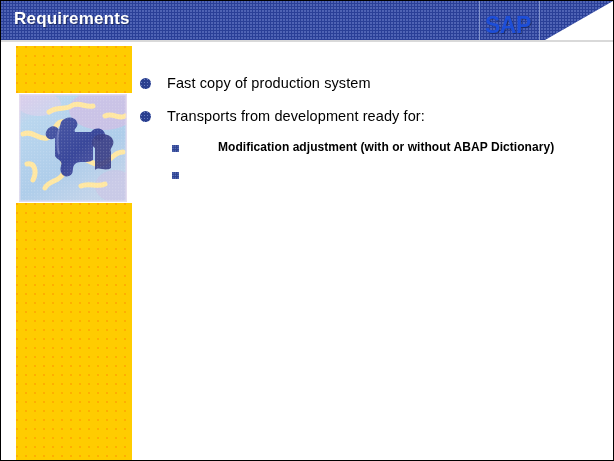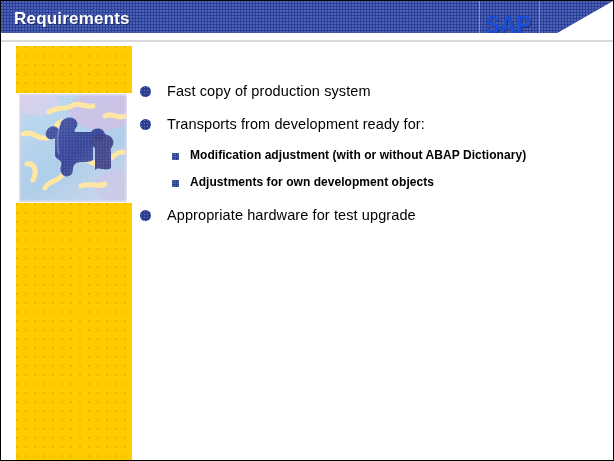--- a/index.html
+++ b/index.html
@@ -22,21 +22,21 @@
     overflow: hidden;
     box-sizing: content-box;
   }
 
   
   #header-band {
     position: absolute;
     left: 0;
     top: 0;
     width: 612px;
-    height: 32px;
+    height: 40px;
     overflow: hidden;
   }
   .header-blue {
     position: absolute;
     left: 0;
     top: 0;
     width: 612px;
     height: 39px;
     background: #2a3f97;
     
@@ -121,21 +121,21 @@
     height: 108px;
     background: #bcd8ef;
     overflow: hidden;
   }
   #puzzle-image svg { display: block; }
 
   
   #content {
     position: absolute;
     left: 139px;
-    top: 80px;
+    top: 72px;
     width: 456px;
   }
   .bullet-row {
     position: relative;
     display: flex;
     align-items: flex-start;
   }
   .lvl1 {
     padding-left: 0;
     margin-bottom: 12px;
@@ -156,20 +156,21 @@
     font-size: 14.5px;
     line-height: 21px;
     color: #000000;
     font-weight: normal;
     letter-spacing: 0.1px;
   }
 
   .lvl2 {
     padding-left: 32px;
     margin-bottom: 10px;
+    gap: 28px;
   }
   .lvl2 .marker {
     flex: 0 0 auto;
     width: 7px;
     height: 7px;
     margin-top: 6px;
     margin-right: 11px;
     background: #2a3f8f;
     background-image:
       radial-gradient(circle at 1px 1px, rgba(120,140,205,0.8) 0.5px, rgba(0,0,0,0) 0.9px);
@@ -281,26 +282,21 @@
       <span class="btext">Transports from development ready for:</span>
     </div>
 
     <div class="bullet-row lvl2">
       <span class="marker"></span>
       <span class="btext">Modification adjustment (with or without ABAP Dictionary)</span>
     </div>
 
     <div class="bullet-row lvl2">
       <span class="marker"></span>
-      <span class="btext">Adjustments for own development objects</span>
     </div>
 
     <div class="spacer-sm"></div>
 
 
-    <div class="bullet-row lvl1">
-      <span class="marker"></span>
-      <span class="btext">Appropriate hardware for test upgrade</span>
-    </div>
 
   </div>
 
 </div>
 
 </body></html>

